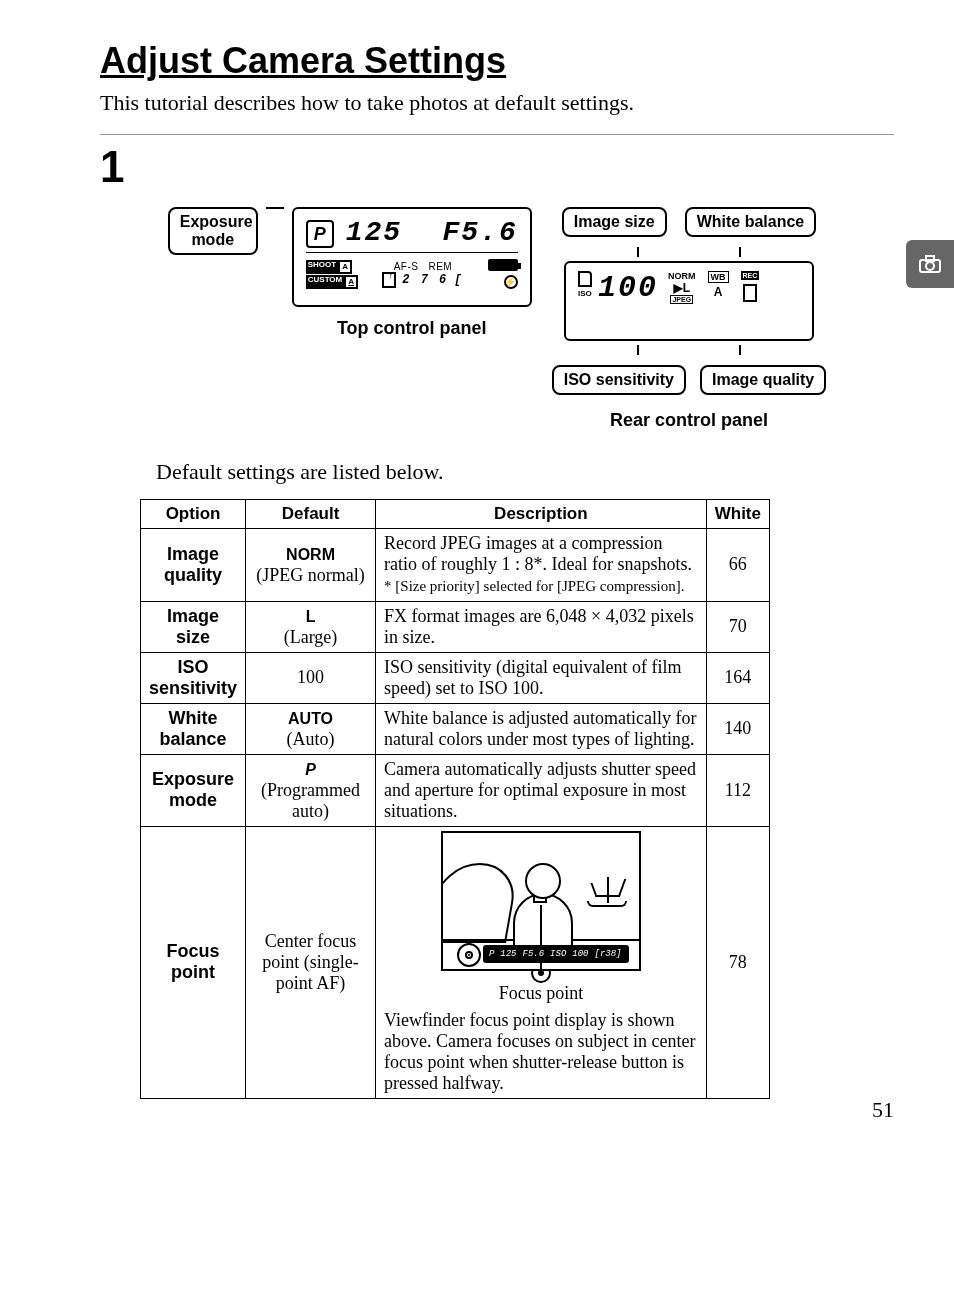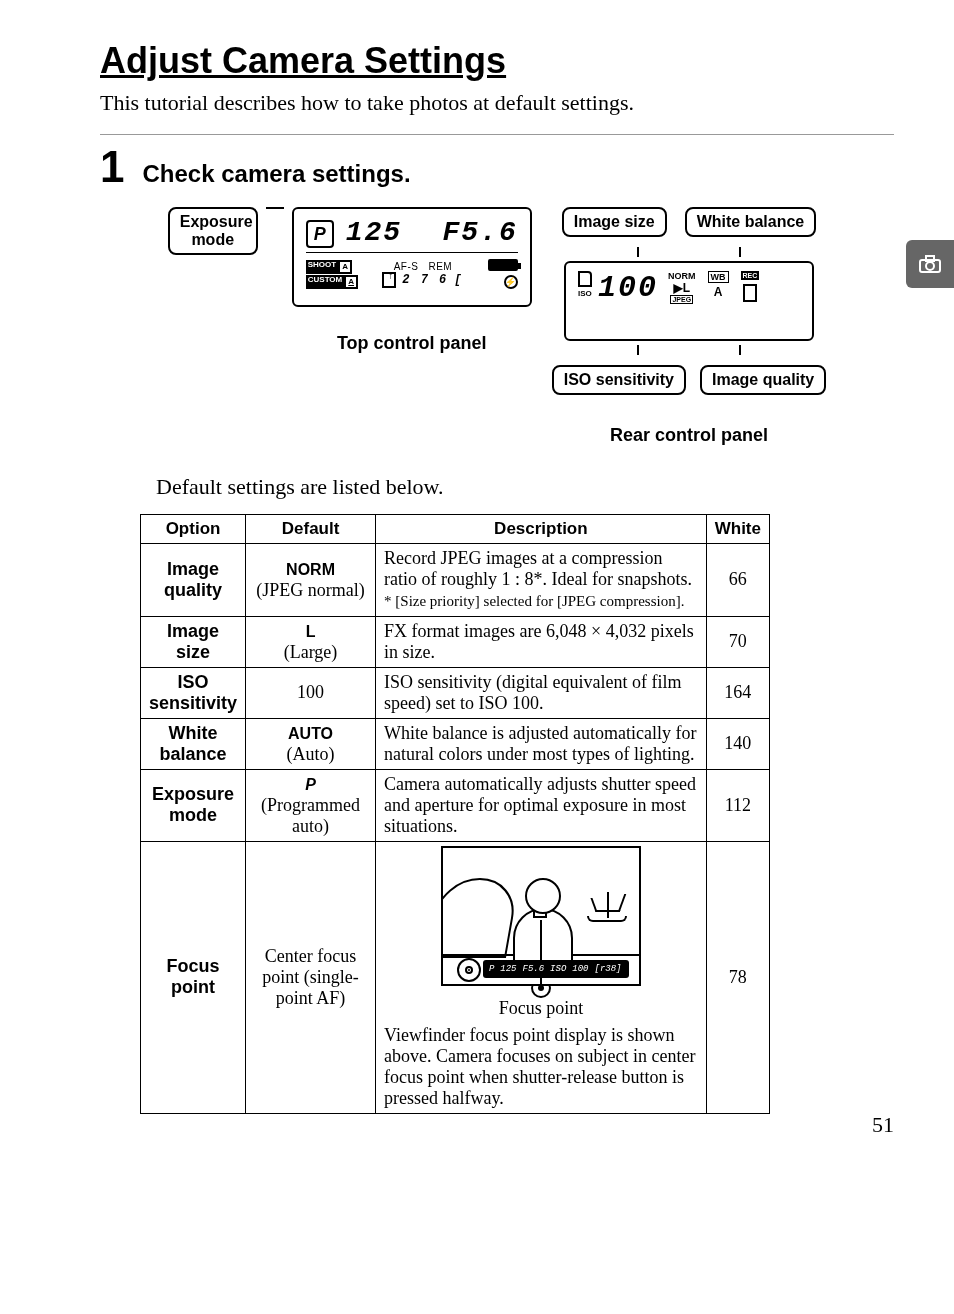--- a/index.html
+++ b/index.html
@@ -22,21 +22,21 @@
   .intro {
     font-size: 22px;
     margin: 6px 0 18px 0;
   }
   .hr-line { border:0; border-top:1px solid #999; margin:0 0 10px 0; }
   .step-row { display:flex; align-items:baseline; gap:18px; }
   .step-num { font-family: Arial, Helvetica, sans-serif; font-size:44px; font-weight:700; line-height:1; }
   .step-hd { font-family: Arial, Helvetica, sans-serif; font-size:24px; font-weight:700; }
   .panels { display:flex; gap:20px; margin-top:18px; justify-content:center; }
   .panel-col { display:flex; flex-direction:column; align-items:center; }
-  .panel-caption { font-family: Arial, Helvetica, sans-serif; font-weight:700; font-size:18px; margin-top:26px; }
+  .panel-caption { font-family: Arial, Helvetica, sans-serif; font-weight:700; font-size:18px; margin-top:11px; }
   .lcd-frame { border:2px solid #000; border-radius:6px; background:#fff; padding:8px 12px; }
   .lcd-top { width:240px; min-height:100px; }
   .lcd-rear { width:250px; min-height:80px; position:relative; }
   .seg { font-family: 'Courier New', monospace; font-weight:700; font-style:italic; letter-spacing:2px; }
   .seg-lg { font-size:28px; }
   .seg-md { font-size:12px; }
   .lcd-line1 { display:flex; align-items:flex-end; gap:12px; border-bottom:1px solid #000; padding-bottom:4px; margin-bottom:6px; }
   .p-box { border:2px solid #000; border-radius:4px; width:28px; height:28px; display:flex; align-items:center; justify-content:center; font-family:Arial; font-weight:700; font-style:italic; font-size:18px;}
   .tiny { font-size:10px; font-family: Arial, Helvetica, sans-serif; letter-spacing:0.5px; }
   .lcd-icons-row { display:flex; align-items:center; gap:23px; }
@@ -131,21 +131,20 @@
 </style>
 </head>
 <body>
 
 <h1 class="title">Adjust Camera Settings</h1>
 <p class="intro">This tutorial describes how to take photos at default settings.</p>
 <hr class="hr-line">
 
 <div class="step-row">
   <div class="step-num">1</div>
-  <div class="step-hd">Check camera settings.</div>
 </div>
 
 <div class="panels">
 
   <div class="top-panel-group">
     <div style="display:flex; flex-direction:column; justify-content:center;">
       <div class="label-chip" style="width:90px;">Exposure mode</div>
     </div>
     <div style="width:18px; display:flex; align-items:center;">
         <div class="connector-h" style="width:100%;"></div>

